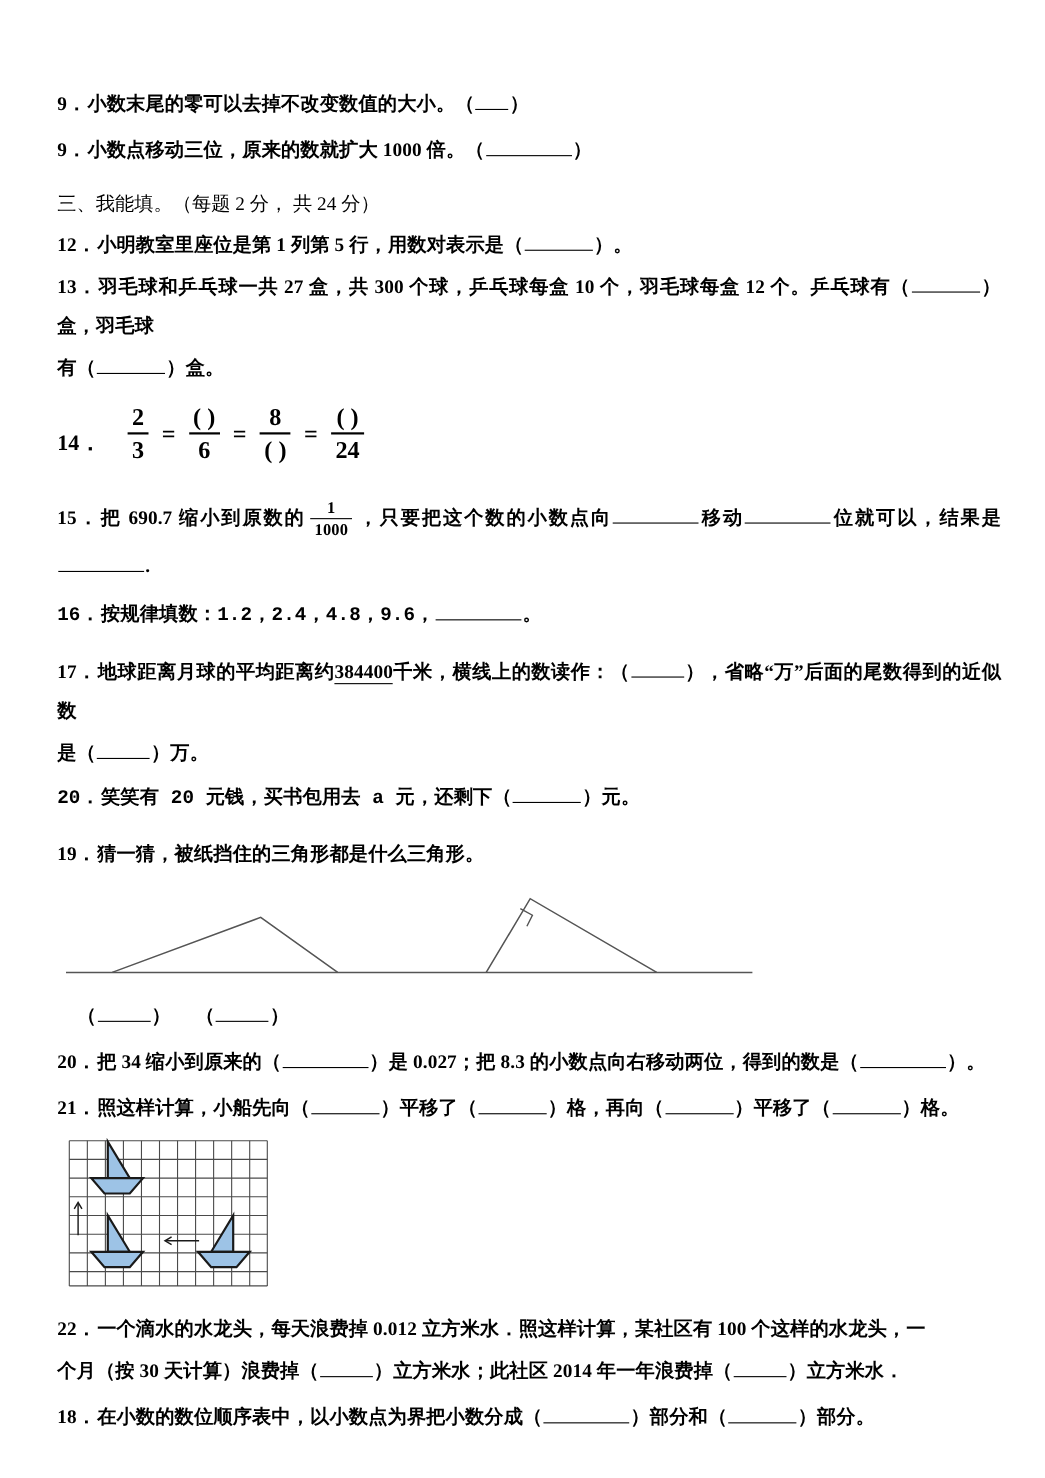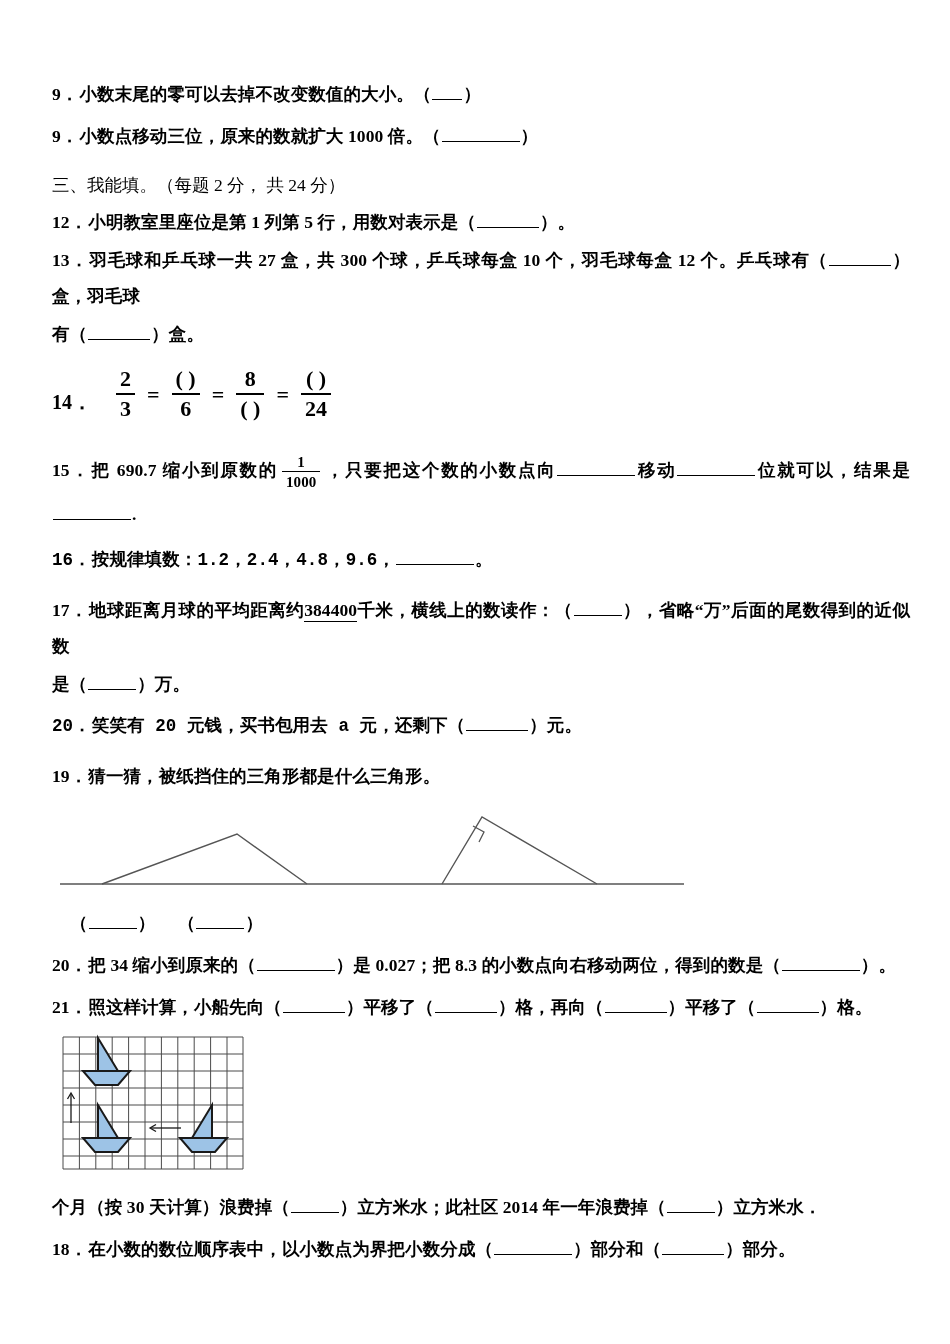--- a/index.html
+++ b/index.html
@@ -279,20 +279,23 @@
           <polyline points="7.5,66 11,60 14.5,66"></polyline>
         </g>
 
         <g stroke="#1a1a1a" stroke-width="1.3" fill="none">
           <line x1="91" y1="95" x2="121" y2="95"></line>
           <polyline points="96,91.5 90,95 96,98.5"></polyline>
         </g>
       </svg>
     </div>
 
+    <p class="q tight">
+      <span class="num">22．</span><span>一个滴水的水龙头，每天浪费掉 0.012 立方米水．照这样计算，某社区有 100 个这样的水龙头，一</span>
+    </p>
     <p class="q">
       <span>个月（按 30 天计算）浪费掉（</span><span class="bl bl-s"></span><span>）立方米水；此社区 2014 年一年浪费掉（</span><span class="bl bl-s"></span><span>）立方米水．</span>
     </p>
 
     <p class="q">
       <span class="num">18．</span><span>在小数的数位顺序表中，以小数点为界把小数分成（</span><span class="bl bl-l"></span><span>）部分和（</span><span class="bl bl-m"></span><span>）部分。</span>
     </p>
 
   </div>
 </div>

